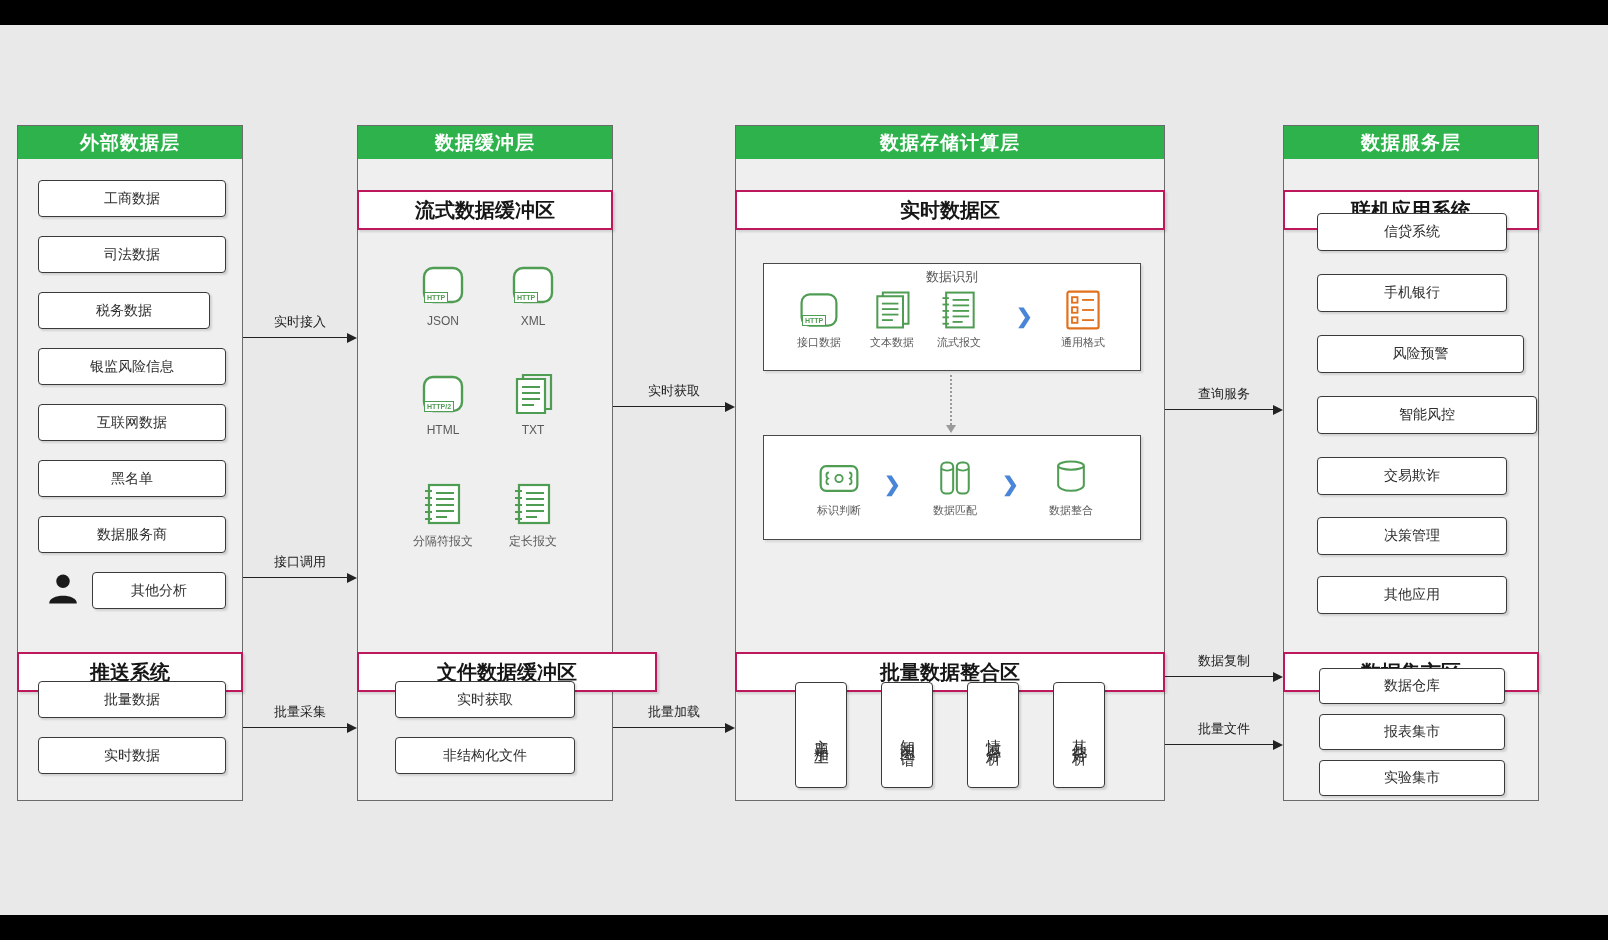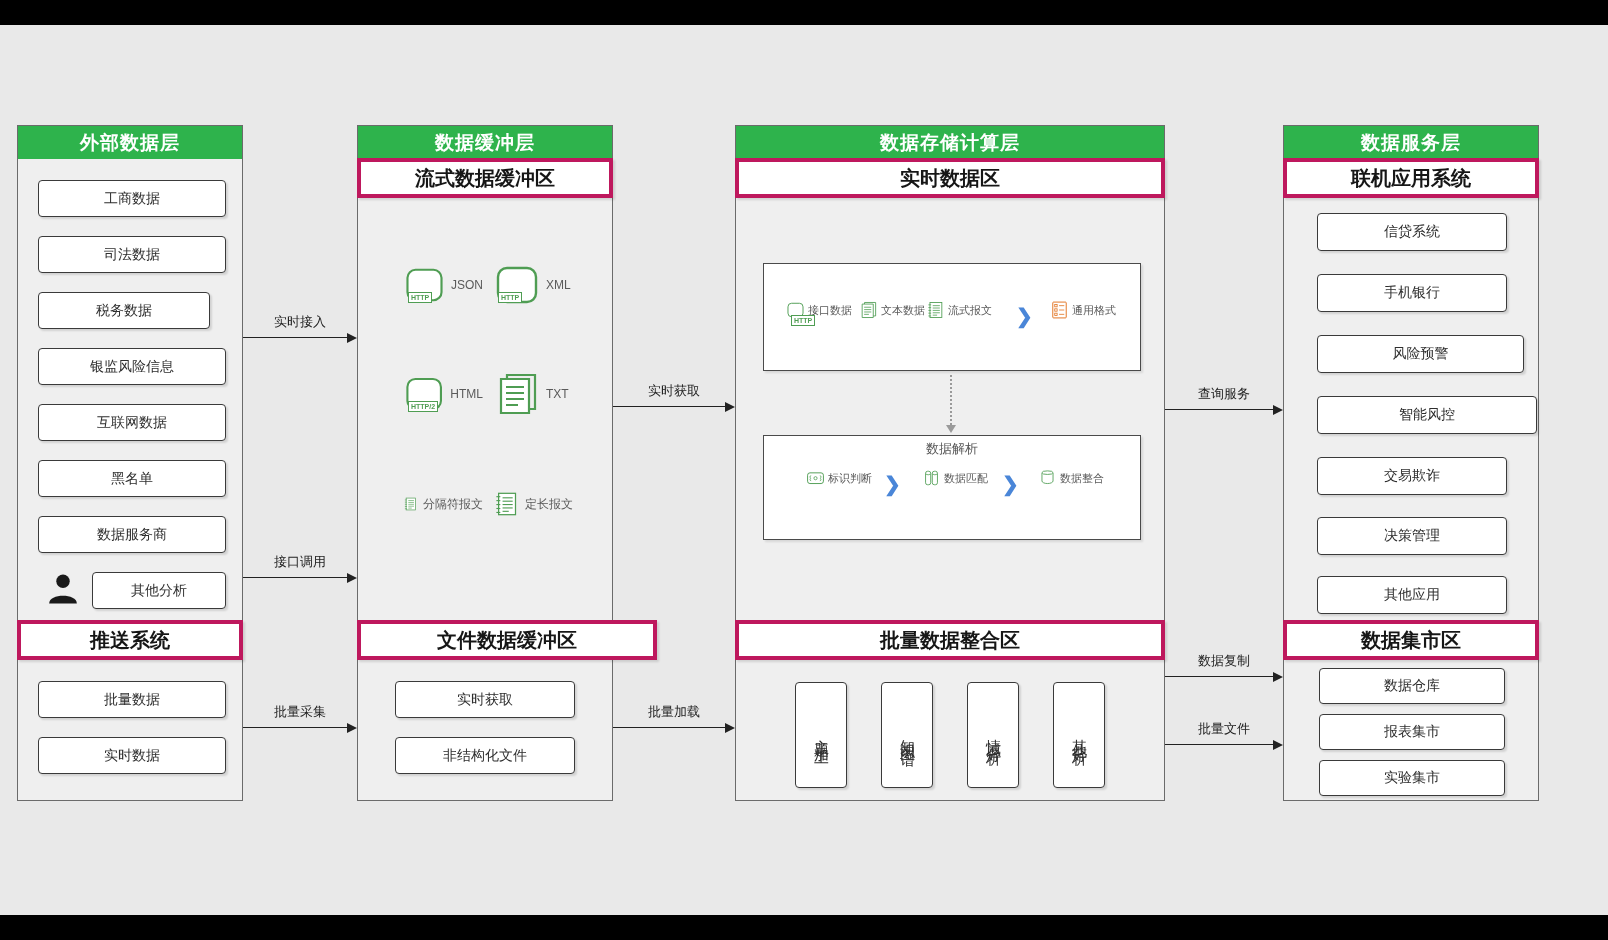--- a/index.html
+++ b/index.html
@@ -6,38 +6,38 @@
   html,body { width:1608px; height:940px; }
   body { position:relative; background:#ffffff; font-family:"Liberation Sans", sans-serif; overflow:hidden; }
 
   .blackbar { position:absolute; left:0; width:1608px; height:25px; background:#000; }
   .canvas   { position:absolute; left:0; top:25px; width:1608px; height:890px; background:#e9e9e9; }
 
   .col { position:absolute; background:#efefef; border:1px solid #6b6b6b; }
   .col-header { height:33px; background:#2eb34c; color:#fff; font-weight:bold; font-size:19px;
                 display:flex; align-items:center; justify-content:center; letter-spacing:1px; }
 
-  .subtitle { position:absolute; background:#fff; border:4px solid #be185d;
+  .subtitle { position:absolute; background:#fff; border:2px solid #be185d;
               display:flex; align-items:center; justify-content:center;
               font-weight:bold; font-size:20px; color:#161616;
-              box-shadow:2px 2px 2px rgba(0,0,0,0.12); }
+              box-shadow:2px 2px 2px rgba(0,0,0,0.12);margin-top:32px; }
 
   .box { position:absolute; background:#fff; border:1.5px solid #3a3a3a; border-radius:4px;
          display:flex; align-items:center; justify-content:center;
          font-size:14px; color:#2e2e2e; box-shadow:2px 2px 2px rgba(0,0,0,0.12); }
 
   .vbox { position:absolute; width:52px; height:106px; background:#fff; border:1.5px solid #3a3a3a;
           border-radius:4px; display:flex; align-items:center; justify-content:center;
           box-shadow:2px 2px 2px rgba(0,0,0,0.12); }
   .vbox span { writing-mode:vertical-lr; text-orientation:upright; font-size:15px; letter-spacing:4px; color:#2e2e2e; }
 
   .group { position:absolute; background:#fff; border:1.5px solid #4a4a4a; box-shadow:2px 2px 2px rgba(0,0,0,0.10); }
   .group-title { position:absolute; top:4px; left:0; width:100%; text-align:center; font-size:13px; color:#555; }
 
-  .icell { position:absolute; width:80px; display:flex; flex-direction:row; align-items:center; gap:5px; }
+  .icell { position:absolute; width:80px; display:flex; flex-direction:column; align-items:center; gap:5px; }
   .icell.sm { width:66px; gap:3px; }
   .iwrap { position:relative; width:48px; height:48px; display:block; }
   .icell.sm .iwrap { width:44px; height:44px; }
   .ic { width:100%; height:100%; display:block; }
   .green { color:#4f9d53; }
   .orange { color:#e2711d; }
   .icap { font-size:12px; color:#5a5a5a; white-space:nowrap; }
   .icell.sm .icap { font-size:11px; }
   .http-badge { position:absolute; left:5px; bottom:6px; background:#fff; border:1px solid #4f9d53;
                 color:#4f9d53; font-size:7px; font-weight:bold; line-height:9px; padding:0 2px; }
@@ -199,20 +199,21 @@
 <div class="subtitle" style="left:357px;top:620px;width:300px;height:40px">文件数据缓冲区</div>
 <div class="box" style="left:395px;top:681px;width:180px;height:37px">实时获取</div>
 <div class="box" style="left:395px;top:737px;width:180px;height:37px">非结构化文件</div>
 
 <div class="col" style="left:735px;top:125px;width:430px;height:676px">
   <div class="col-header">数据存储计算层</div>
 </div>
 <div class="subtitle" style="left:735px;top:158px;width:430px;height:40px">实时数据区</div>
 
 <div class="group" style="left:763px;top:263px;width:378px;height:108px">
+  <div class="group-title">数据识别</div>
   <div class="icell sm" style="left:22px;top:24px">
     <span class="iwrap green">
         <svg class="ic">
           <use href="#ic-http"></use>
         </svg>
       <span class="http-badge">HTTP</span>
       </span>
     <span class="icap">接口数据</span>
   </div>
   <div class="icell sm" style="left:95px;top:24px">
@@ -239,21 +240,20 @@
         </svg>
       </span>
     <span class="icap">通用格式</span>
   </div>
 </div>
 
 <div class="vdots" style="left:950px;top:375px;height:50px"></div>
 <div class="vdots-head" style="left:946px;top:425px"></div>
 
 <div class="group" style="left:763px;top:435px;width:378px;height:105px">
-  <div class="group-title">数据解析</div>
   <div class="icell sm" style="left:42px;top:20px">
     <span class="iwrap green">
         <svg class="ic">
           <use href="#ic-tag"></use>
         </svg>
       </span>
     <span class="icap">标识判断</span>
   </div>
   <span class="chev" style="left:120px;top:38px">❯</span>
   <div class="icell sm" style="left:158px;top:20px">

